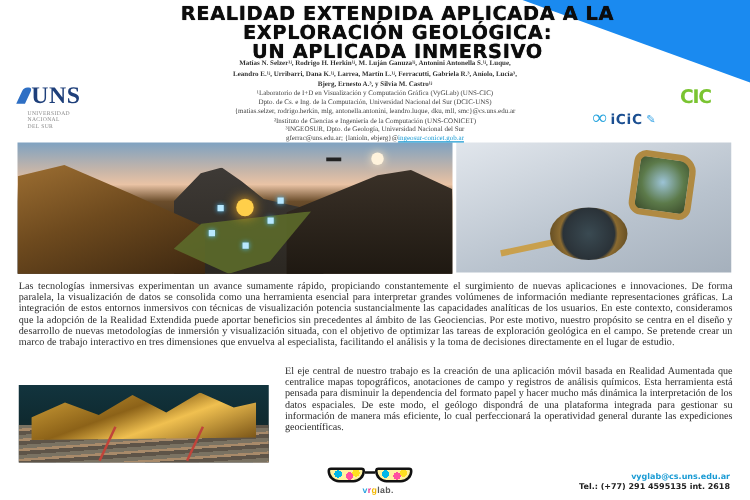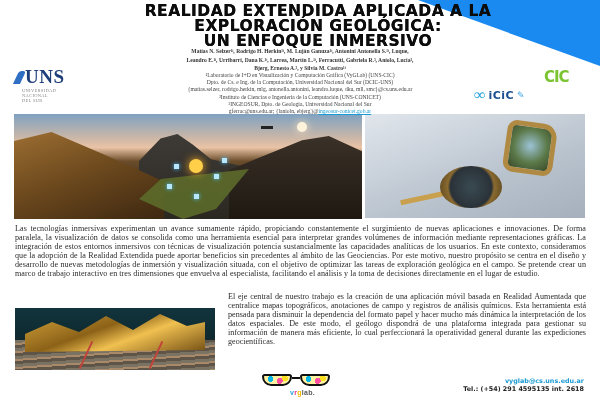--- a/index.html
+++ b/index.html
@@ -108,21 +108,21 @@
   .contact .email { color: #1a9bd4; }
 </style>
 </head>
 <body>
 
 <div class="corner-triangle"></div>
 
 <h1 class="title">
   <span>REALIDAD EXTENDIDA APLICADA A LA</span>
   <span>EXPLORACIÓN GEOLÓGICA:</span>
-  <span>UN ENFOQUE INMERSIVO</span>
+  <span>UN APLICADA INMERSIVO</span>
 </h1>
 
 <div class="authors">
   <div>Matías N. Selzer¹ʲ, Rodrigo H. Herkin¹ʲ, M. Luján Ganuza¹ʲ, Antonini Antonella S.¹ʲ, Luque,</div>
   <div>Leandro E.¹ʲ, Urribarri, Dana K.¹ʲ, Larrea, Martín L.¹ʲ, Ferracutti, Gabriela R.³, Aníolo, Lucía³,</div>
   <div>Bjerg, Ernesto A.³, y Silvia M. Castro¹ʲ</div>
 </div>
 
 <div class="affil">
   <div>¹Laboratorio de I+D en Visualización y Computación Gráfica (VyGLab) (UNS-CIC)</div>
@@ -197,14 +197,14 @@
     <div class="lens"></div>
   </div>
   <div class="bridge"></div>
   <div class="vrglab-text">
     <span class="c1">v</span><span class="c2">r</span><span class="c3">g</span><span class="c4">lab.</span>
   </div>
 </div>
 
 <div class="contact">
   <div class="email">vyglab@cs.uns.edu.ar</div>
-  <div>Tel.: (+54) 291 4595135 int. 2618</div>
+  <div>Tel.: (+77) 291 4595135 int. 2618</div>
 </div>
 
 </body></html>

